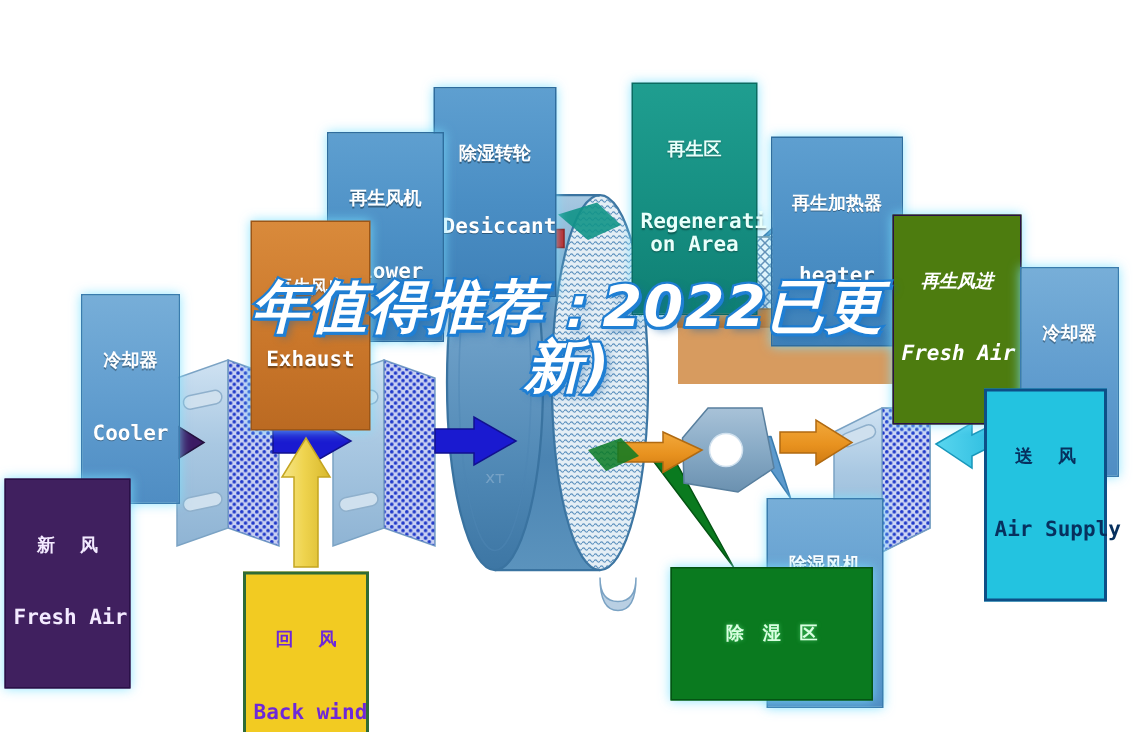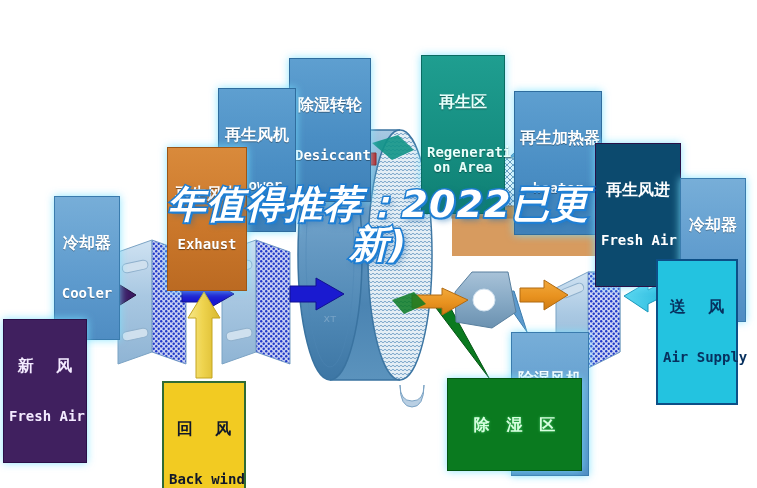--- a/index.html
+++ b/index.html
@@ -26,21 +26,21 @@
     text-align:center;
     line-height:1.08;
     white-space:pre;
     padding:2px 5px 3px 5px;
     letter-spacing:0px;
   }
   .label-cn{
     display:block;
     font-family:"DejaVu Sans",sans-serif;
     font-weight:700;
-    font-size:16px;
+    font-size:12px;
   }
   .label-en{
     display:block;
     font-family:"DejaVu Sans Mono","Liberation Mono",monospace;
     font-weight:700;
     font-size:14px;
     margin-top:1px;
   }
 
   
@@ -62,36 +62,37 @@
     color:#ffffff;
     text-shadow:0 1px 1px rgba(0,0,0,.45);
   }
   .v-teal{
     background:linear-gradient(180deg,#1f9e90 0%,#158d80 60%,#0f7f73 100%);
     border:1px solid #0b6b61;
     color:#e8fffb;
     text-shadow:0 1px 1px rgba(0,0,0,.35);
   }
   .v-purple{
-    background:#0c4a6e;
+    background:#4d7c0f;
     border:1px solid #2a1047;
     color:#ffffff;
+    font-style:italic;
   }
   .v-purple2{
     background:#40205f;
     border:1px solid #2a1047;
     color:#f3eaff;
   }
   .v-yellow{
     background:#f2cb22;
     border:2px solid #2f6b36;
     color:#111111;
     text-shadow:none;
   }
-  .v-yellow .label-cn,.v-yellow .label-en{color:#0f172a;}
+  .v-yellow .label-cn,.v-yellow .label-en{color:#6d28d9;}
   .v-green{
     background:#0a7a1f;
     border:1px solid #045413;
     color:#d8ffe0;
     text-shadow:0 0 3px rgba(120,255,160,.55);
   }
   .v-cyan{
     background:#23c3e0;
     border:2px solid #0d4f87;
     color:#0a2f5c;

